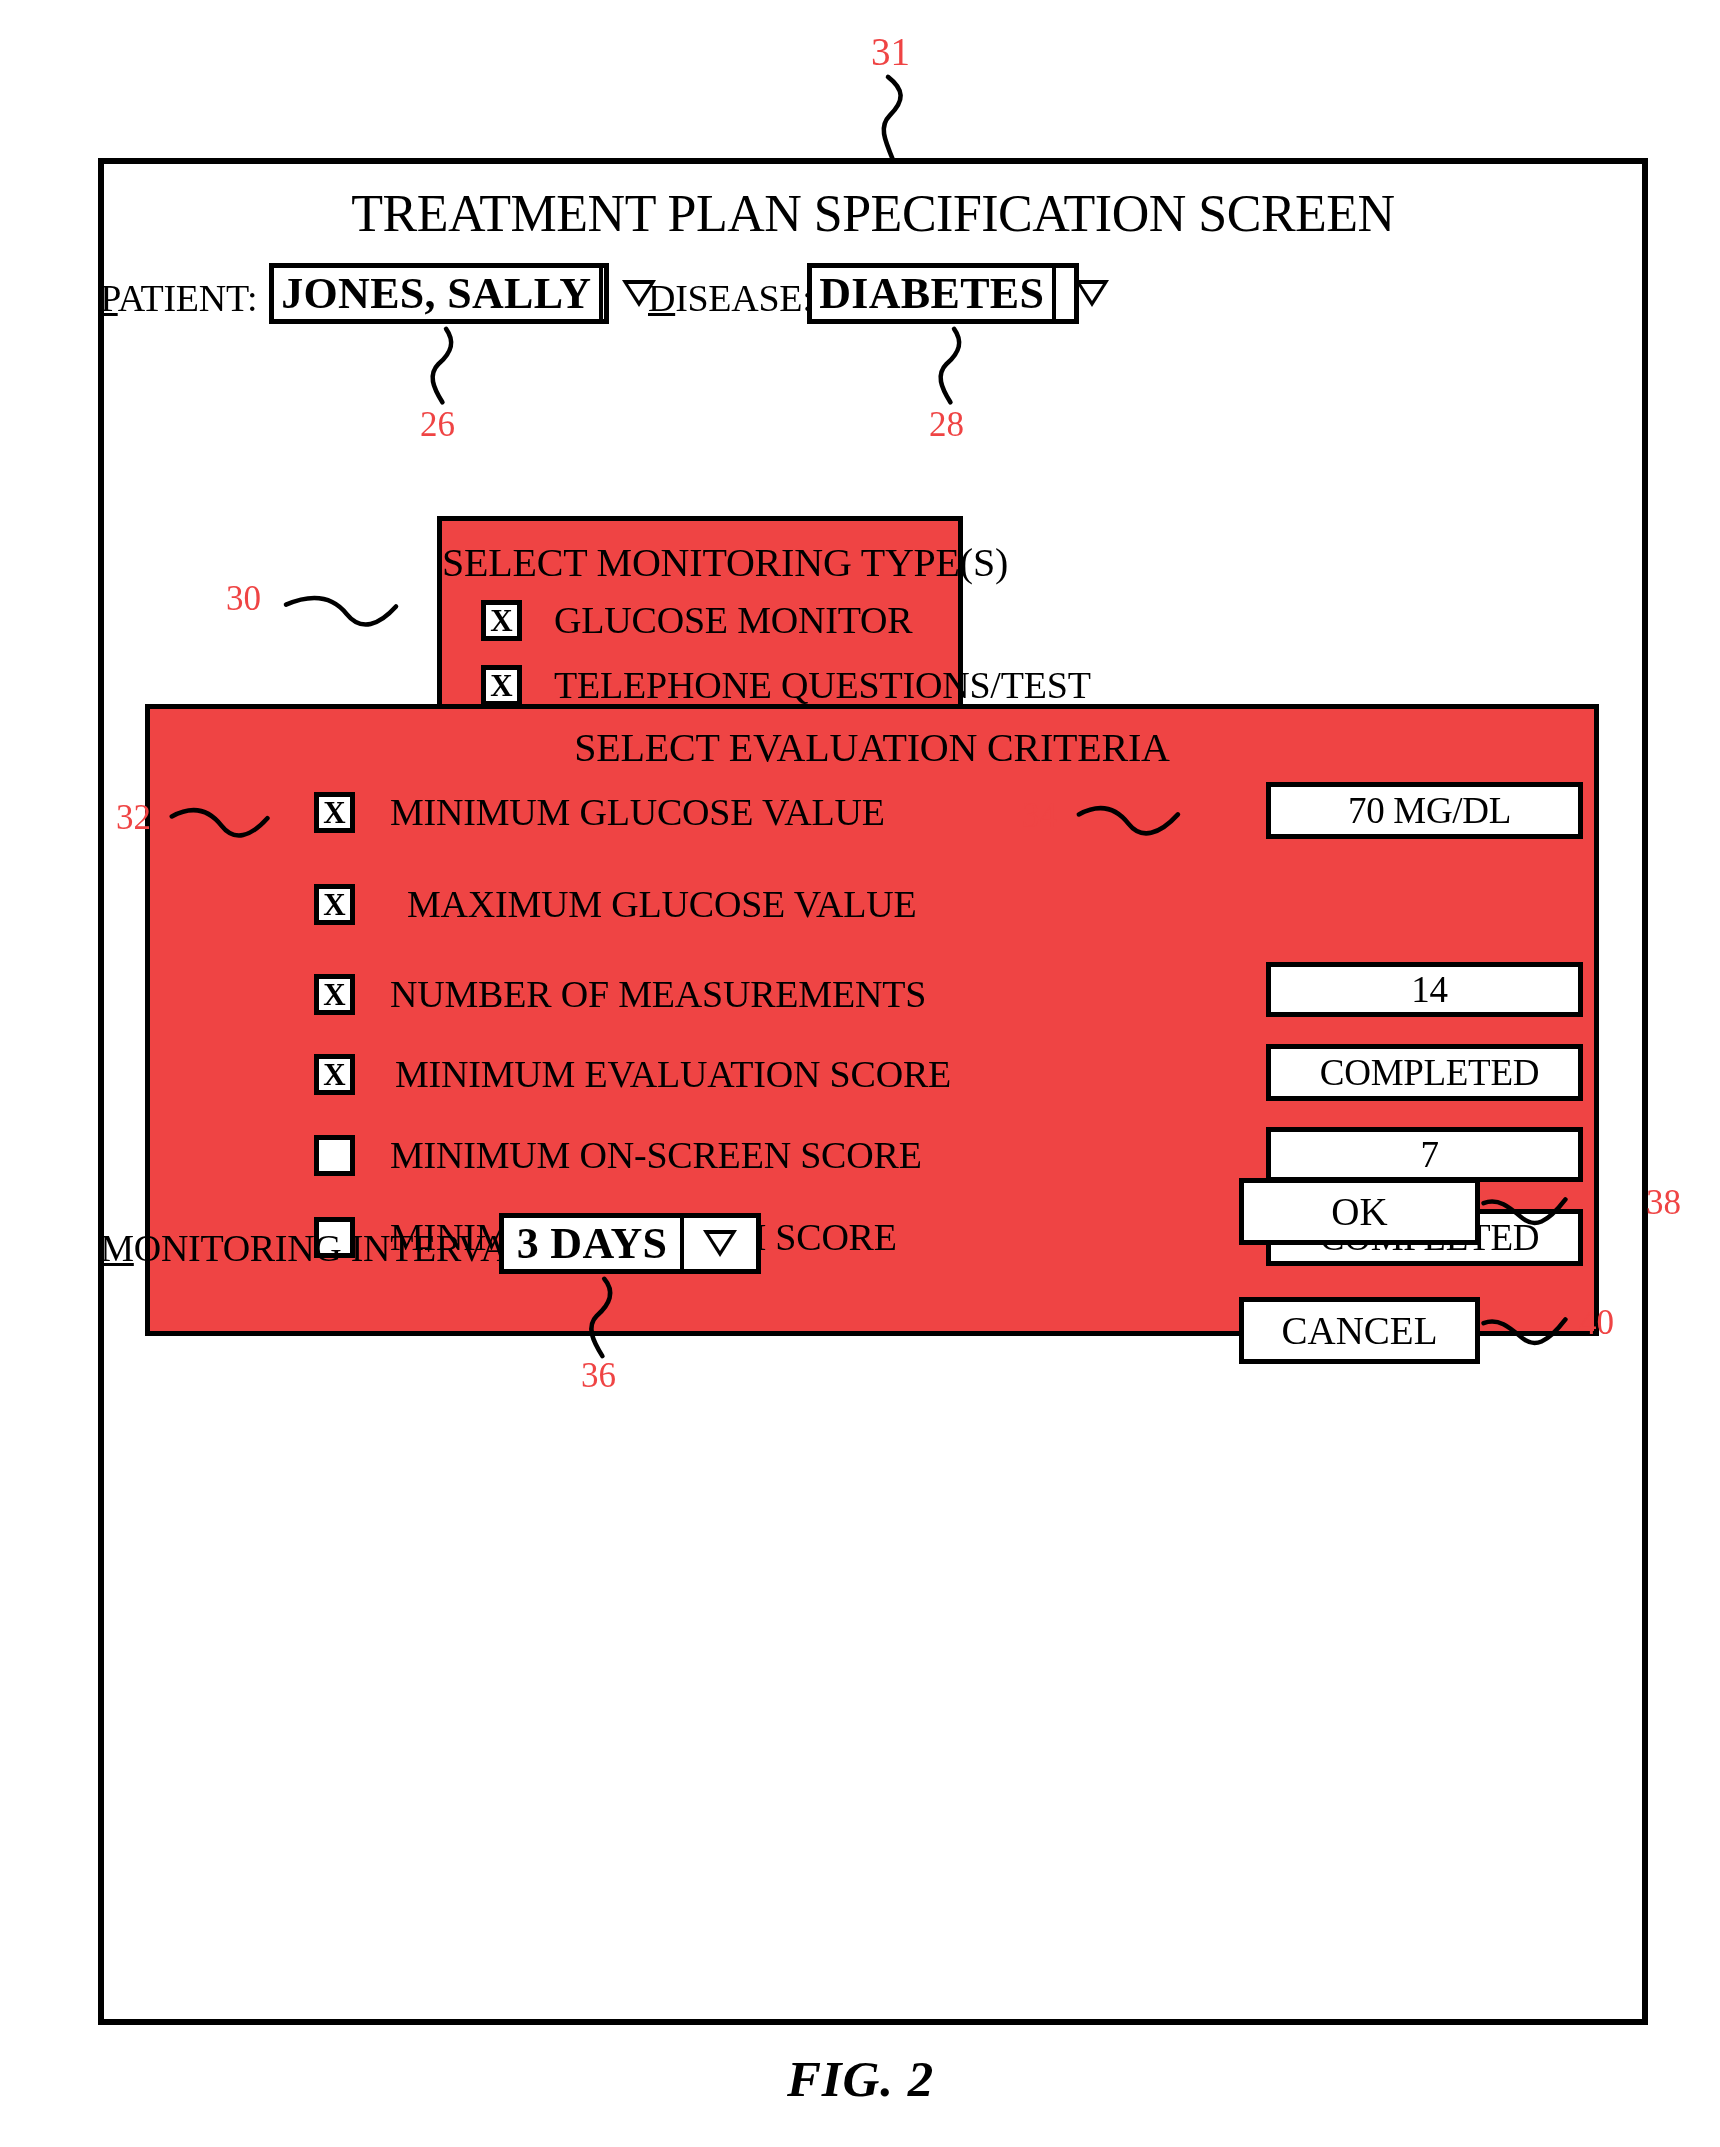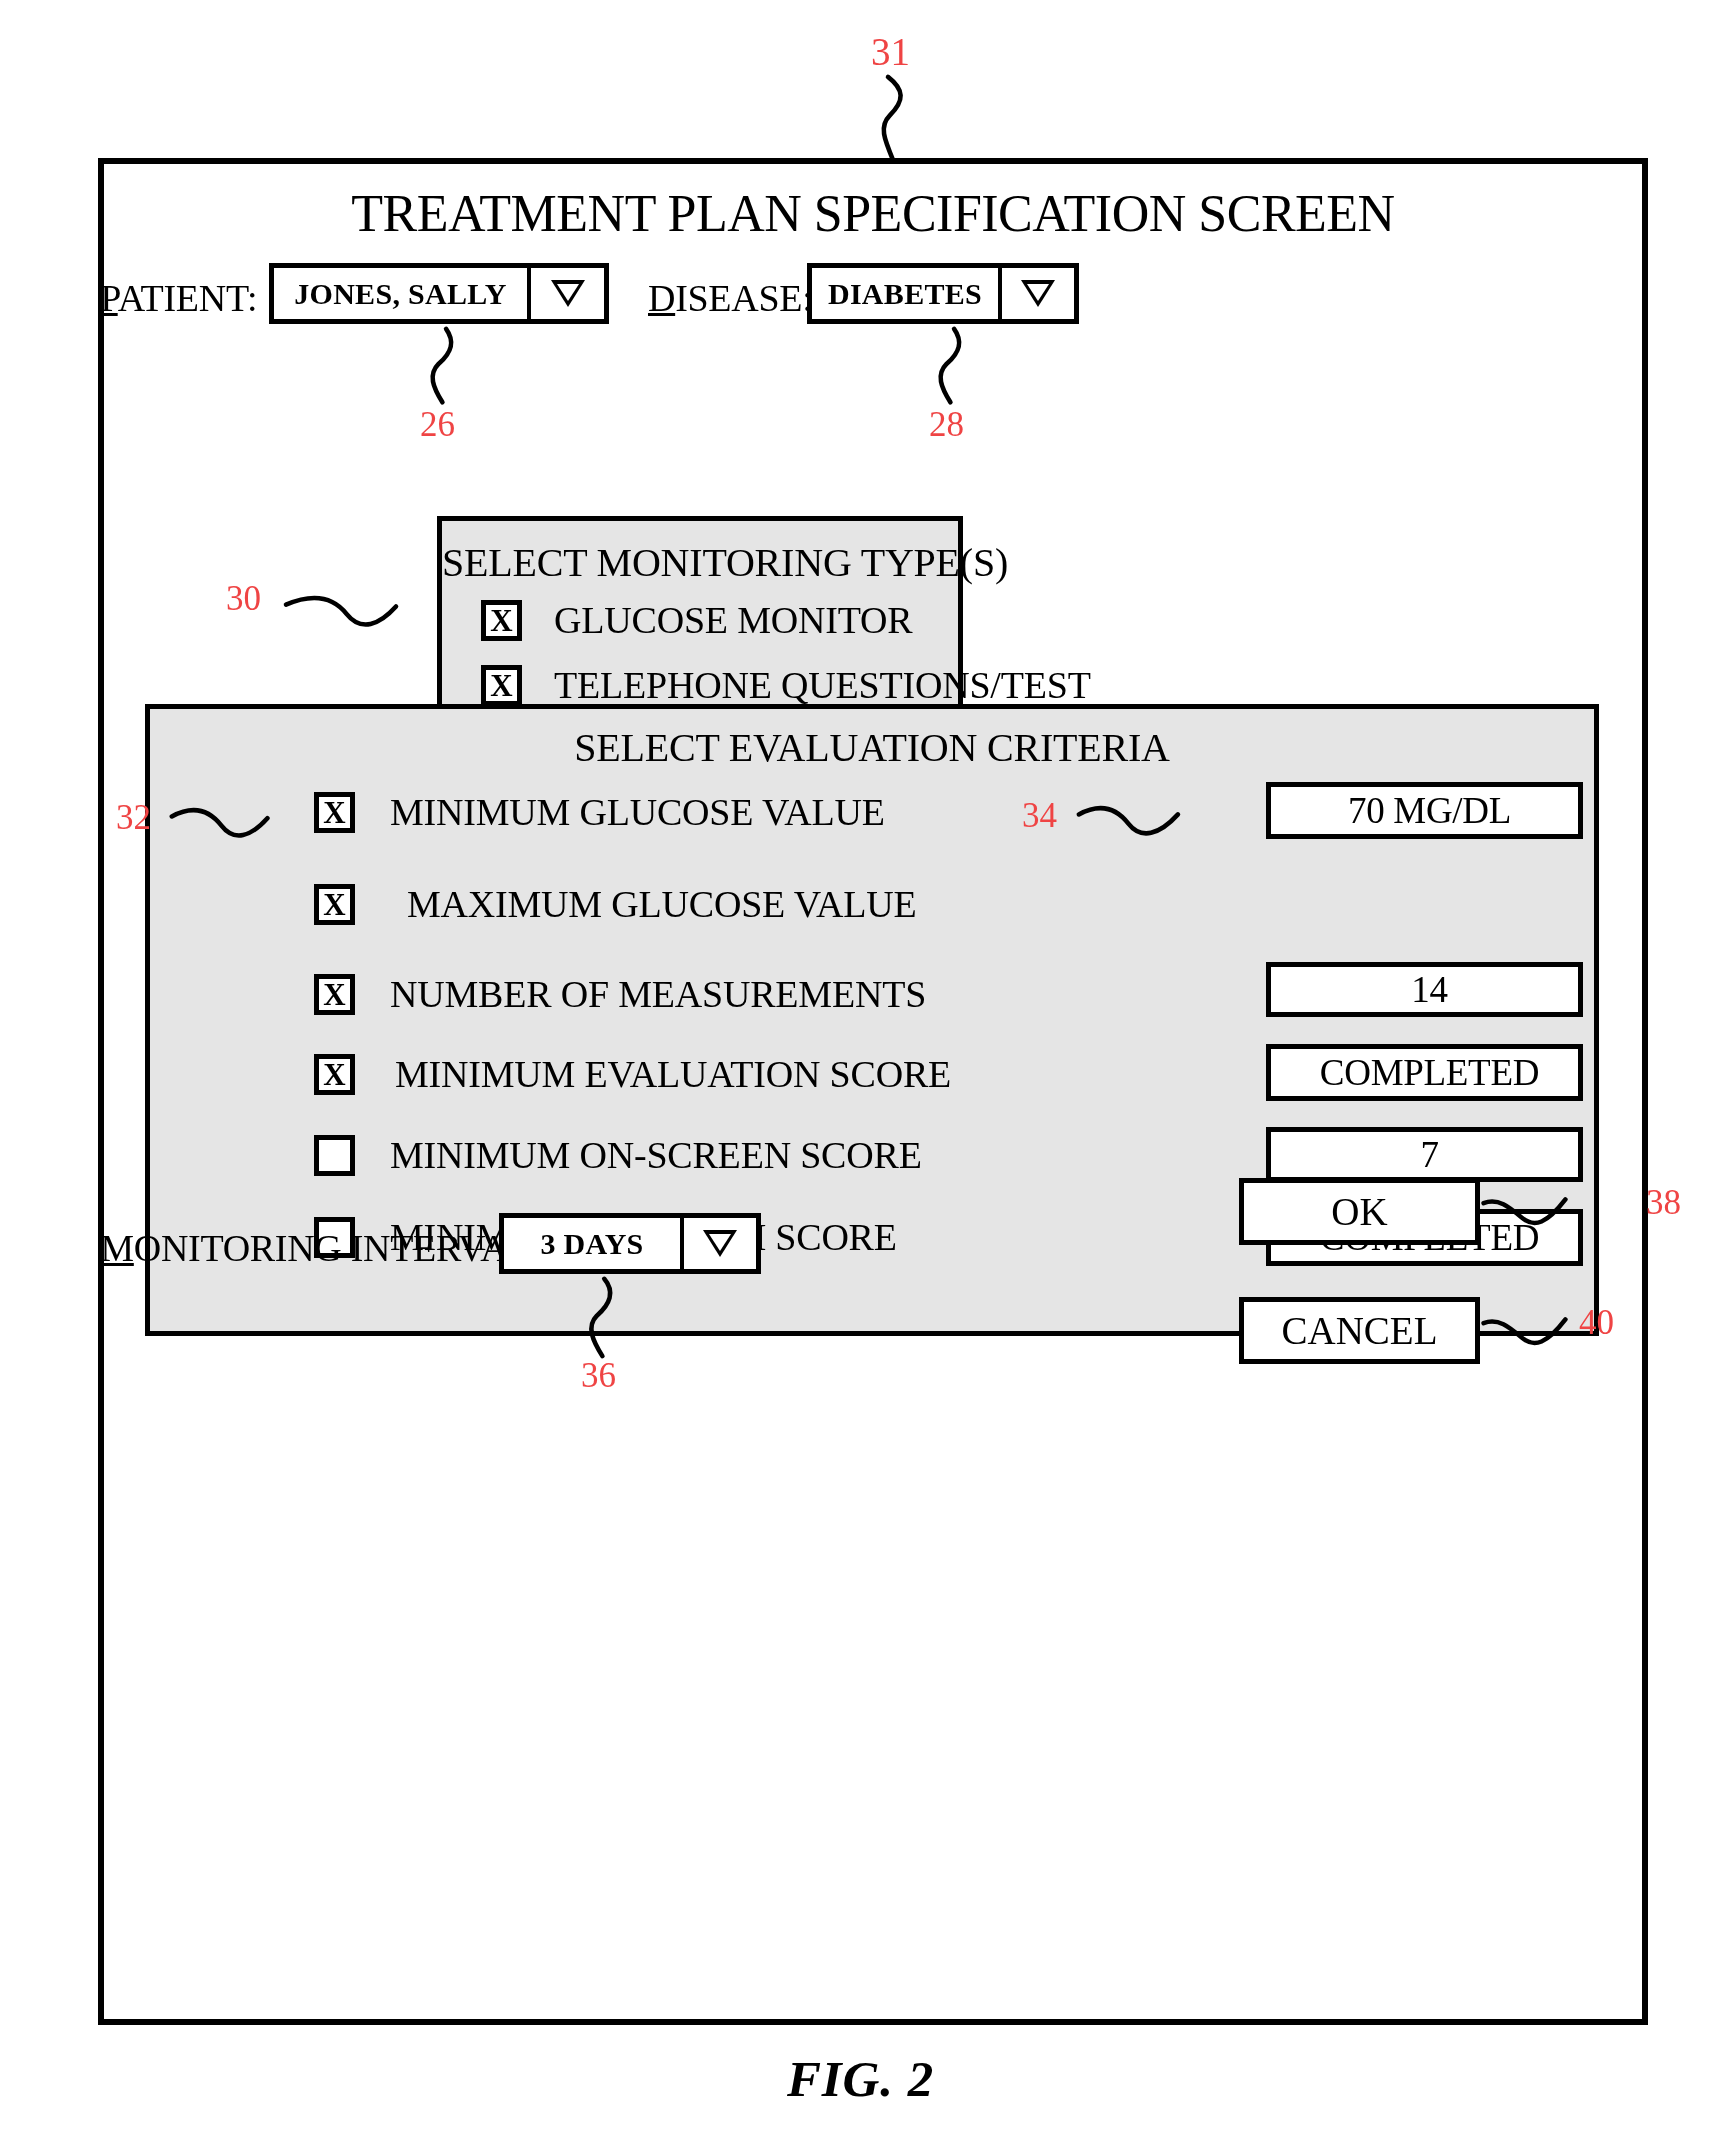--- a/index.html
+++ b/index.html
@@ -69,21 +69,21 @@
     border: 5.5px solid #000;
     background: #fff;
     display: flex;
     align-items: stretch;
   }
   .combo .combo-value {
     flex: 1 1 auto;
     display: flex;
     align-items: center;
     justify-content: center;
-    font-size: 30px;
+    font-size: 44px;
     font-weight: bold;
     letter-spacing: 0.3px;
     white-space: nowrap;
     padding: 0 7.3px;
   }
   .combo .combo-arrow {
     flex: 0 0 auto;
     border-left: 4.6px solid #000;
     display: flex;
     align-items: center;
@@ -105,21 +105,21 @@
     border-left: 11px solid transparent;
     border-right: 11px solid transparent;
     border-top: 17.4px solid #fff;
   }
 
   
   .panel {
     position: absolute;
     box-sizing: border-box;
     border: 5.5px solid #000;
-    background: #e5e5e5;
+    background: #ef4444;
   }
   .panel-title {
     position: absolute;
     width: 100%;
     text-align: center;
     font-size: 40px;
     letter-spacing: -0.2px;
     white-space: nowrap;
   }
 

